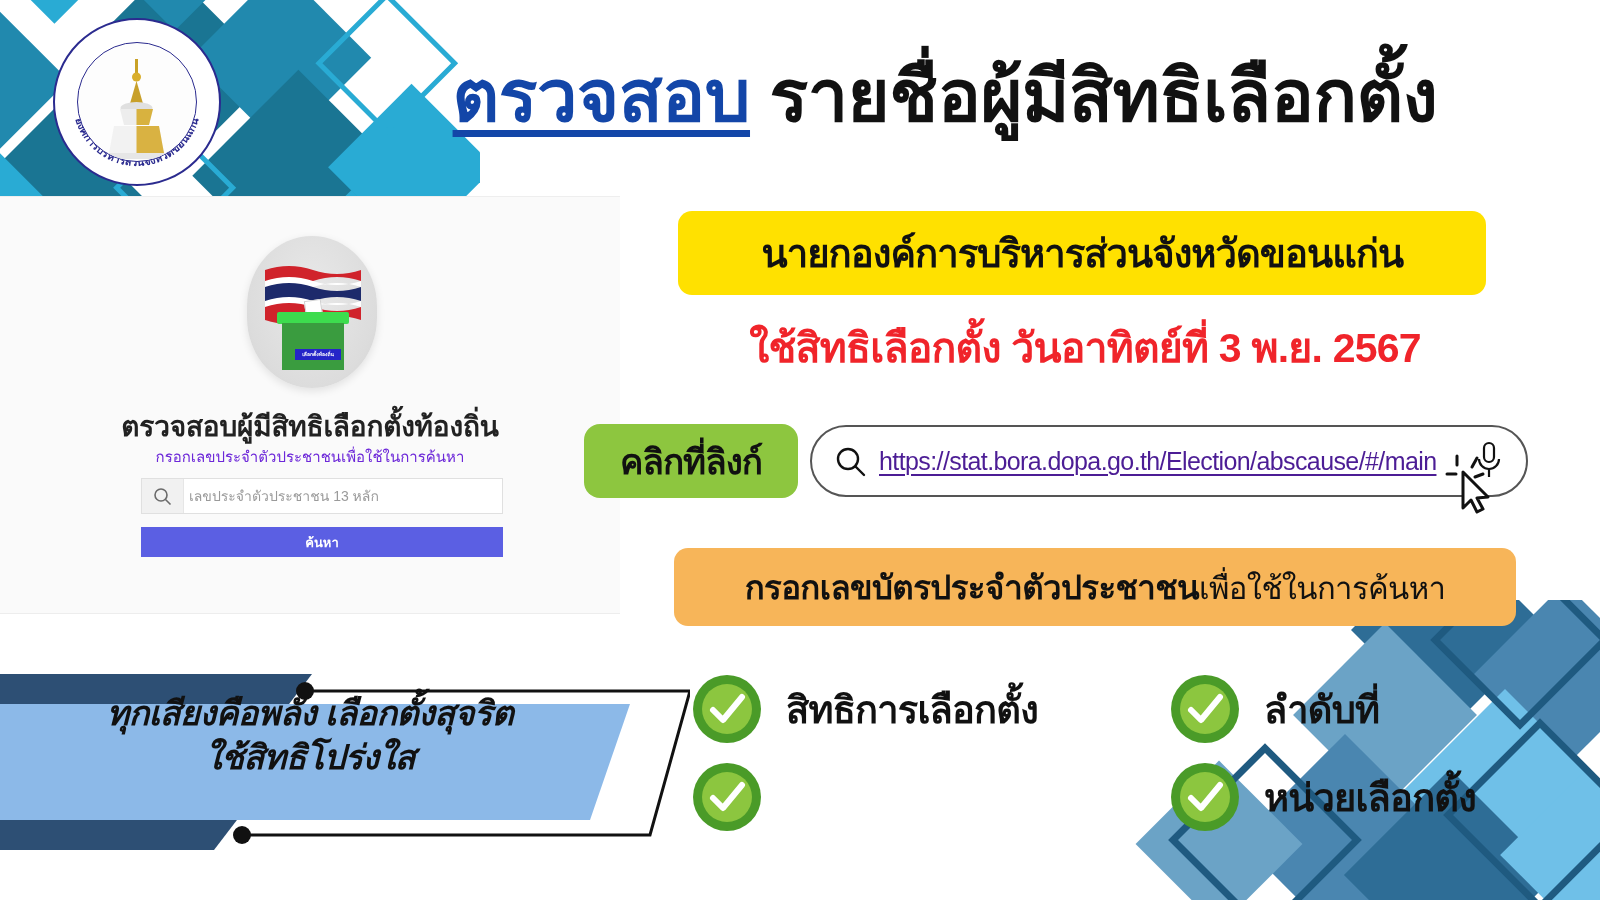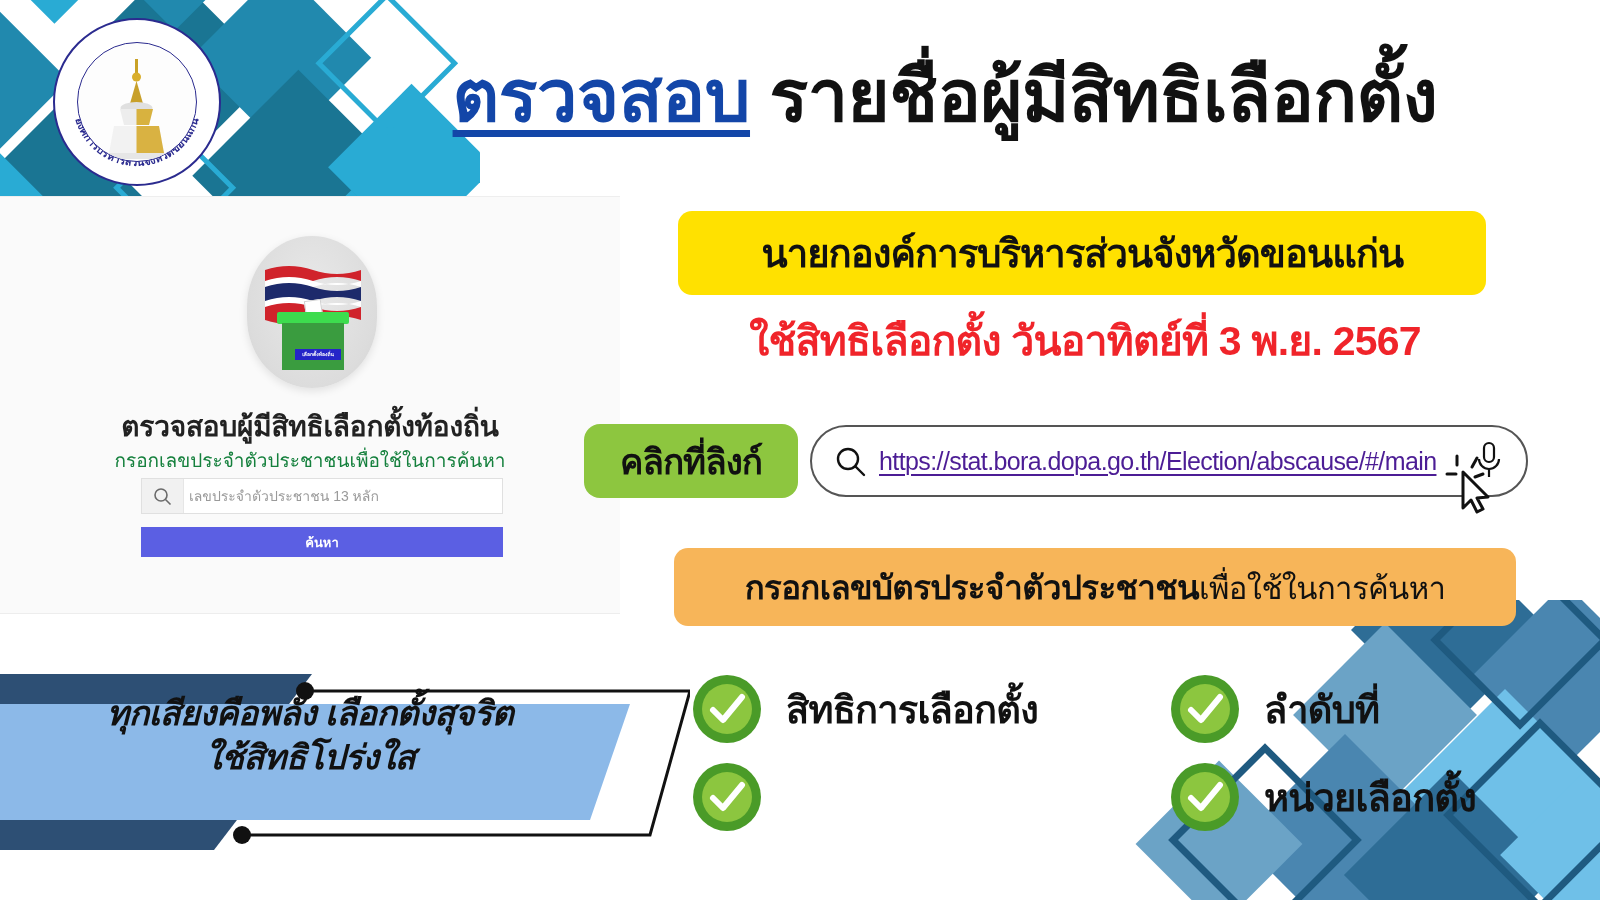--- a/index.html
+++ b/index.html
@@ -62,21 +62,21 @@
     background:#2525c8; color:#fff; font-size:5px; line-height:11px;
     text-align:center; font-weight:700; overflow:hidden;
   }
   .slip { position:absolute; left:28px; top:-12px; width:17px; height:18px; background:#fff; border:1px solid #cfcfcf; transform:rotate(-8deg); }
   .mock-title {
     position:absolute; left:0; right:0; top:207px; text-align:center;
     font-size:28px; font-weight:700; color:#222; letter-spacing:-0.2px;
   }
   .mock-sub {
     position:absolute; left:0; right:0; top:248px; text-align:center;
-    font-size:19px; color:#15803d;
+    font-size:15px; color:#6d28d9;
   }
   .mock-field {
     position:absolute; left:141px; top:281px; width:362px; height:36px;
     border:1px solid #e0e0e0; background:#fff; display:flex; align-items:center;
   }
   .mock-field .sbox {
     width:42px; height:100%; background:#f1f1f1; border-right:1px solid #e6e6e6;
     display:flex; align-items:center; justify-content:center;
   }
   .mock-field .ph { padding-left:5px; font-size:14px; color:#9a9a9a; }
@@ -90,21 +90,21 @@
   .yellow-banner {
     position:absolute; left:678px; top:211px; width:808px; height:84px;
     background:#FFE100; border-radius:14px;
     display:flex; align-items:center; justify-content:center;
   }
   .yellow-banner .t {
     font-size:39px; font-weight:700; color:#111; white-space:nowrap;
     letter-spacing:-1px; transform:scaleX(.98);
   }
   .red-line {
-    position:absolute; left:648px; top:311px; width:874px; height:58px;
+    position:absolute; left:648px; top:318px; width:874px; height:58px;
     display:flex; align-items:center; justify-content:center;
     font-size:41px; font-weight:700; color:#F0242A; white-space:nowrap;
     letter-spacing:-0.8px;
   }
   .green-pill {
     position:absolute; left:584px; top:424px; width:214px; height:74px;
     background:#8DC63F; border-radius:16px;
     display:flex; align-items:center; justify-content:center;
   }
   .green-pill .t {

